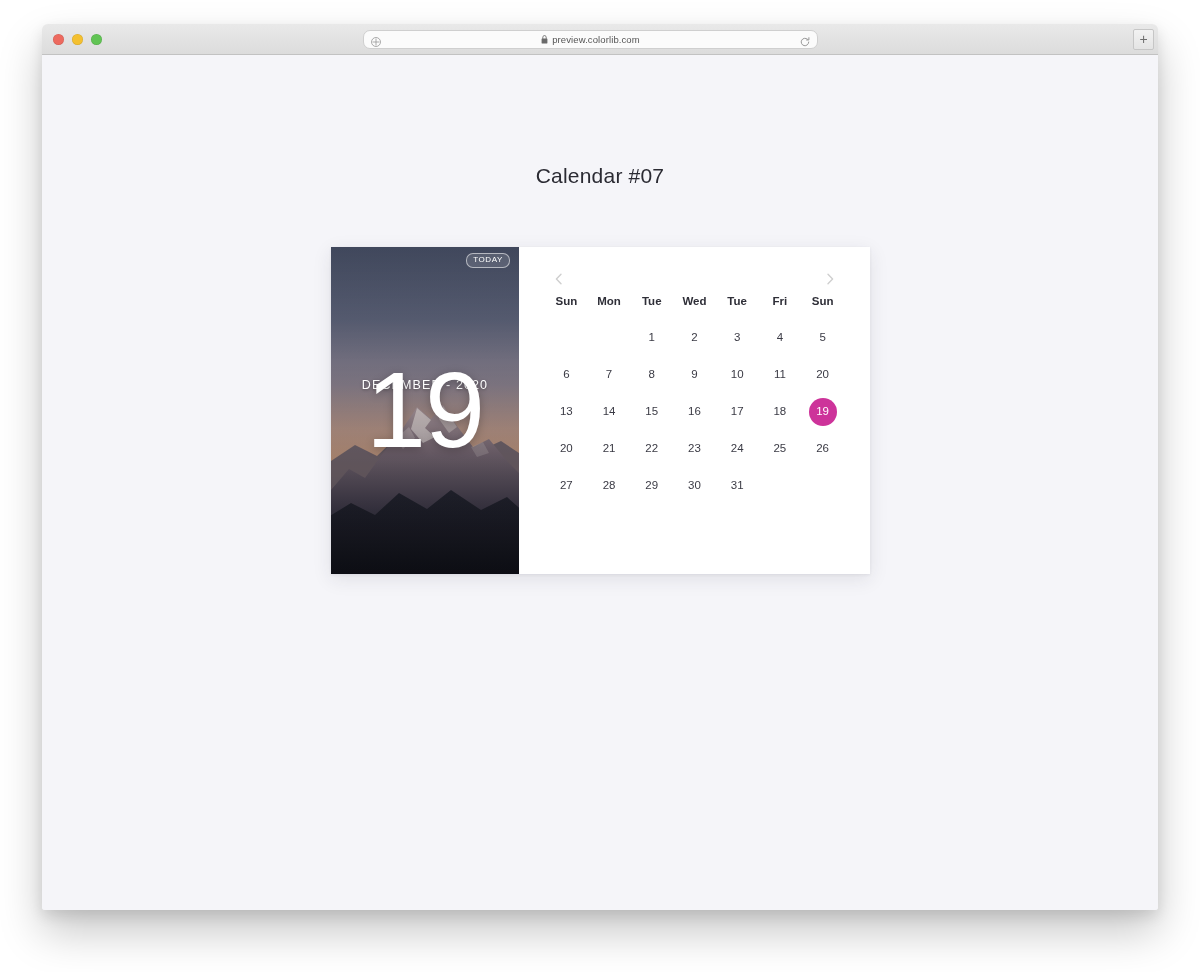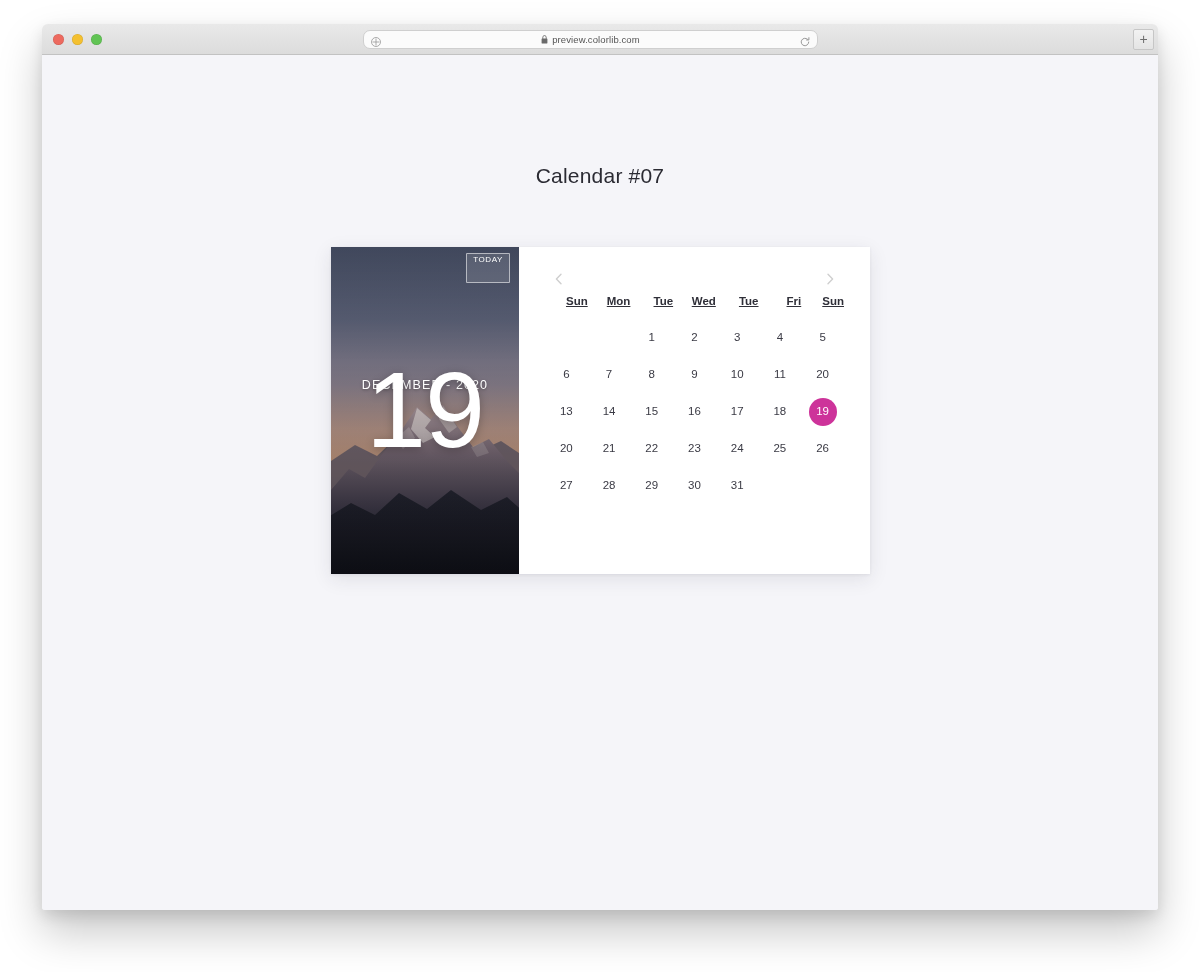--- a/index.html
+++ b/index.html
@@ -141,23 +141,23 @@
     overflow: hidden;
     flex: none;
     background: #4c5468;
   }
   .photo-art { position: absolute; inset: 0; }
 
   .today-badge {
     position: absolute;
     right: 9px;
     top: 6px;
-    padding: 2px 6px 18px;
+    padding: 2px 6px 3px;
     border: 1px solid rgba(255,255,255,0.55);
-    border-radius: 1px;
+    border-radius: 7px;
     background: rgba(255,255,255,0.12);
     color: #ffffff;
     font-size: 8px;
     letter-spacing: .6px;
     line-height: 1;
   }
 
   .photo-month {
     position: absolute;
     left: 0; right: 0;
@@ -207,22 +207,21 @@
   table.cal-table {
     width: 100%;
     border-collapse: collapse;
     margin-top: 6px;
   }
   table.cal-table th {
     font-size: 11.5px;
     font-weight: bold;
     color: #2f2f38;
     padding-bottom: 12px;
-    text-align: right;
-    text-decoration: underline;
+    text-align: center;
   }
   table.cal-table td {
     font-size: 11.5px;
     color: #3a3a44;
     text-align: center;
     height: 37px;
     vertical-align: middle;
   }
   td .daycell {
     display: inline-flex;

